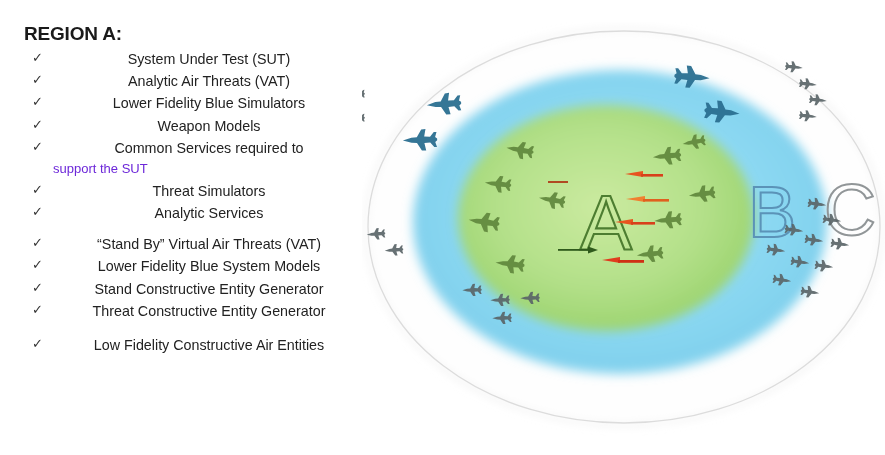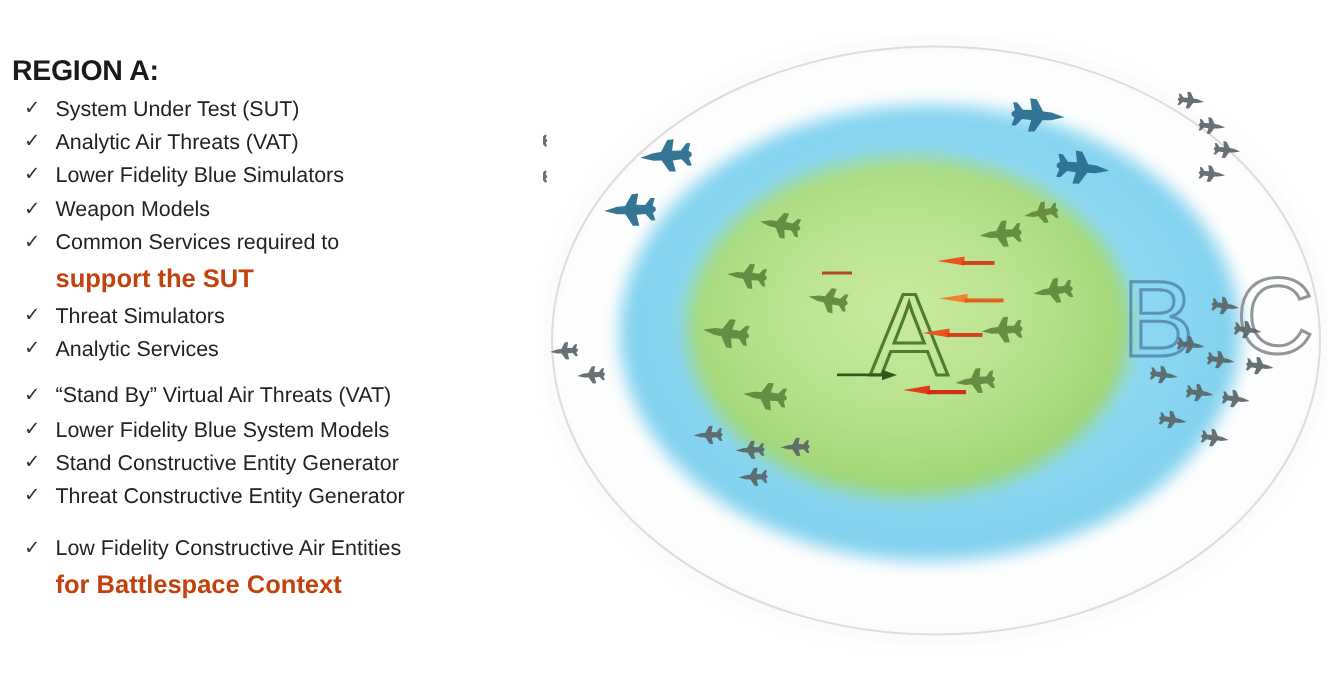--- a/index.html
+++ b/index.html
@@ -8,23 +8,23 @@
     background:#ffffff;
     font-family:"Liberation Sans","DejaVu Sans",sans-serif;
     overflow:hidden;
     position:relative;
   }
   #root{position:absolute;inset:0;}
 
   
   .text-panel{
     position:absolute;
-    left:0;top:14px;
+    left:0;top:0;
     width:365px;height:355px;
-    padding:22px 0 0 6px;
+    padding:22px 0 0 22px;
     box-sizing:border-box;
   }
   .region-block{margin-bottom:2px;}
   .region-heading{
     font-size:19px;
     font-weight:bold;
     color:#1a1a1a;
     letter-spacing:-0.2px;
     line-height:1.25;
     margin:0 0 2px 2px;
@@ -41,27 +41,26 @@
   }
   .check{
     flex:0 0 31px;
     width:31px;
     font-size:13px;
     color:#333333;
     line-height:1.56;
     padding-left:10px;
     box-sizing:border-box;
   }
-  .bullet-text{flex:1 1 auto;}
+  .bullet-text{flex:1 1 auto;text-align:center;}
   .bullet-cont{
     padding-left:31px;
-    font-size:17px;
-    color:#c2410c;
+    font-size:13px;
+    color:#6d28d9;
     line-height:1.56;
-    font-weight:bold;
   }
   .gap-a{height:7px;}
   .gap-b{height:10px;}
 
   
   .diagram{
     position:absolute;
     left:362px;top:22px;
     width:523px;height:420px;
   }
@@ -133,21 +132,20 @@
     </div>
 
     <div class="gap-b"></div>
 
     <div class="region-block">
       <ul class="bullets">
         <li class="bullet">
           <span class="check">✓</span>
           <span class="bullet-text">Low Fidelity Constructive Air Entities</span>
         </li>
-        <li class="bullet-cont">for Battlespace Context</li>
       </ul>
     </div>
 
   </div>
 
   <div class="diagram">
     <svg viewBox="0 0 523 420" xmlns="http://www.w3.org/2000/svg">
       <defs>
         <radialGradient id="gradB" cx="50%" cy="47%" r="62%">
           <stop offset="0%" stop-color="#a8e2f6"></stop>

